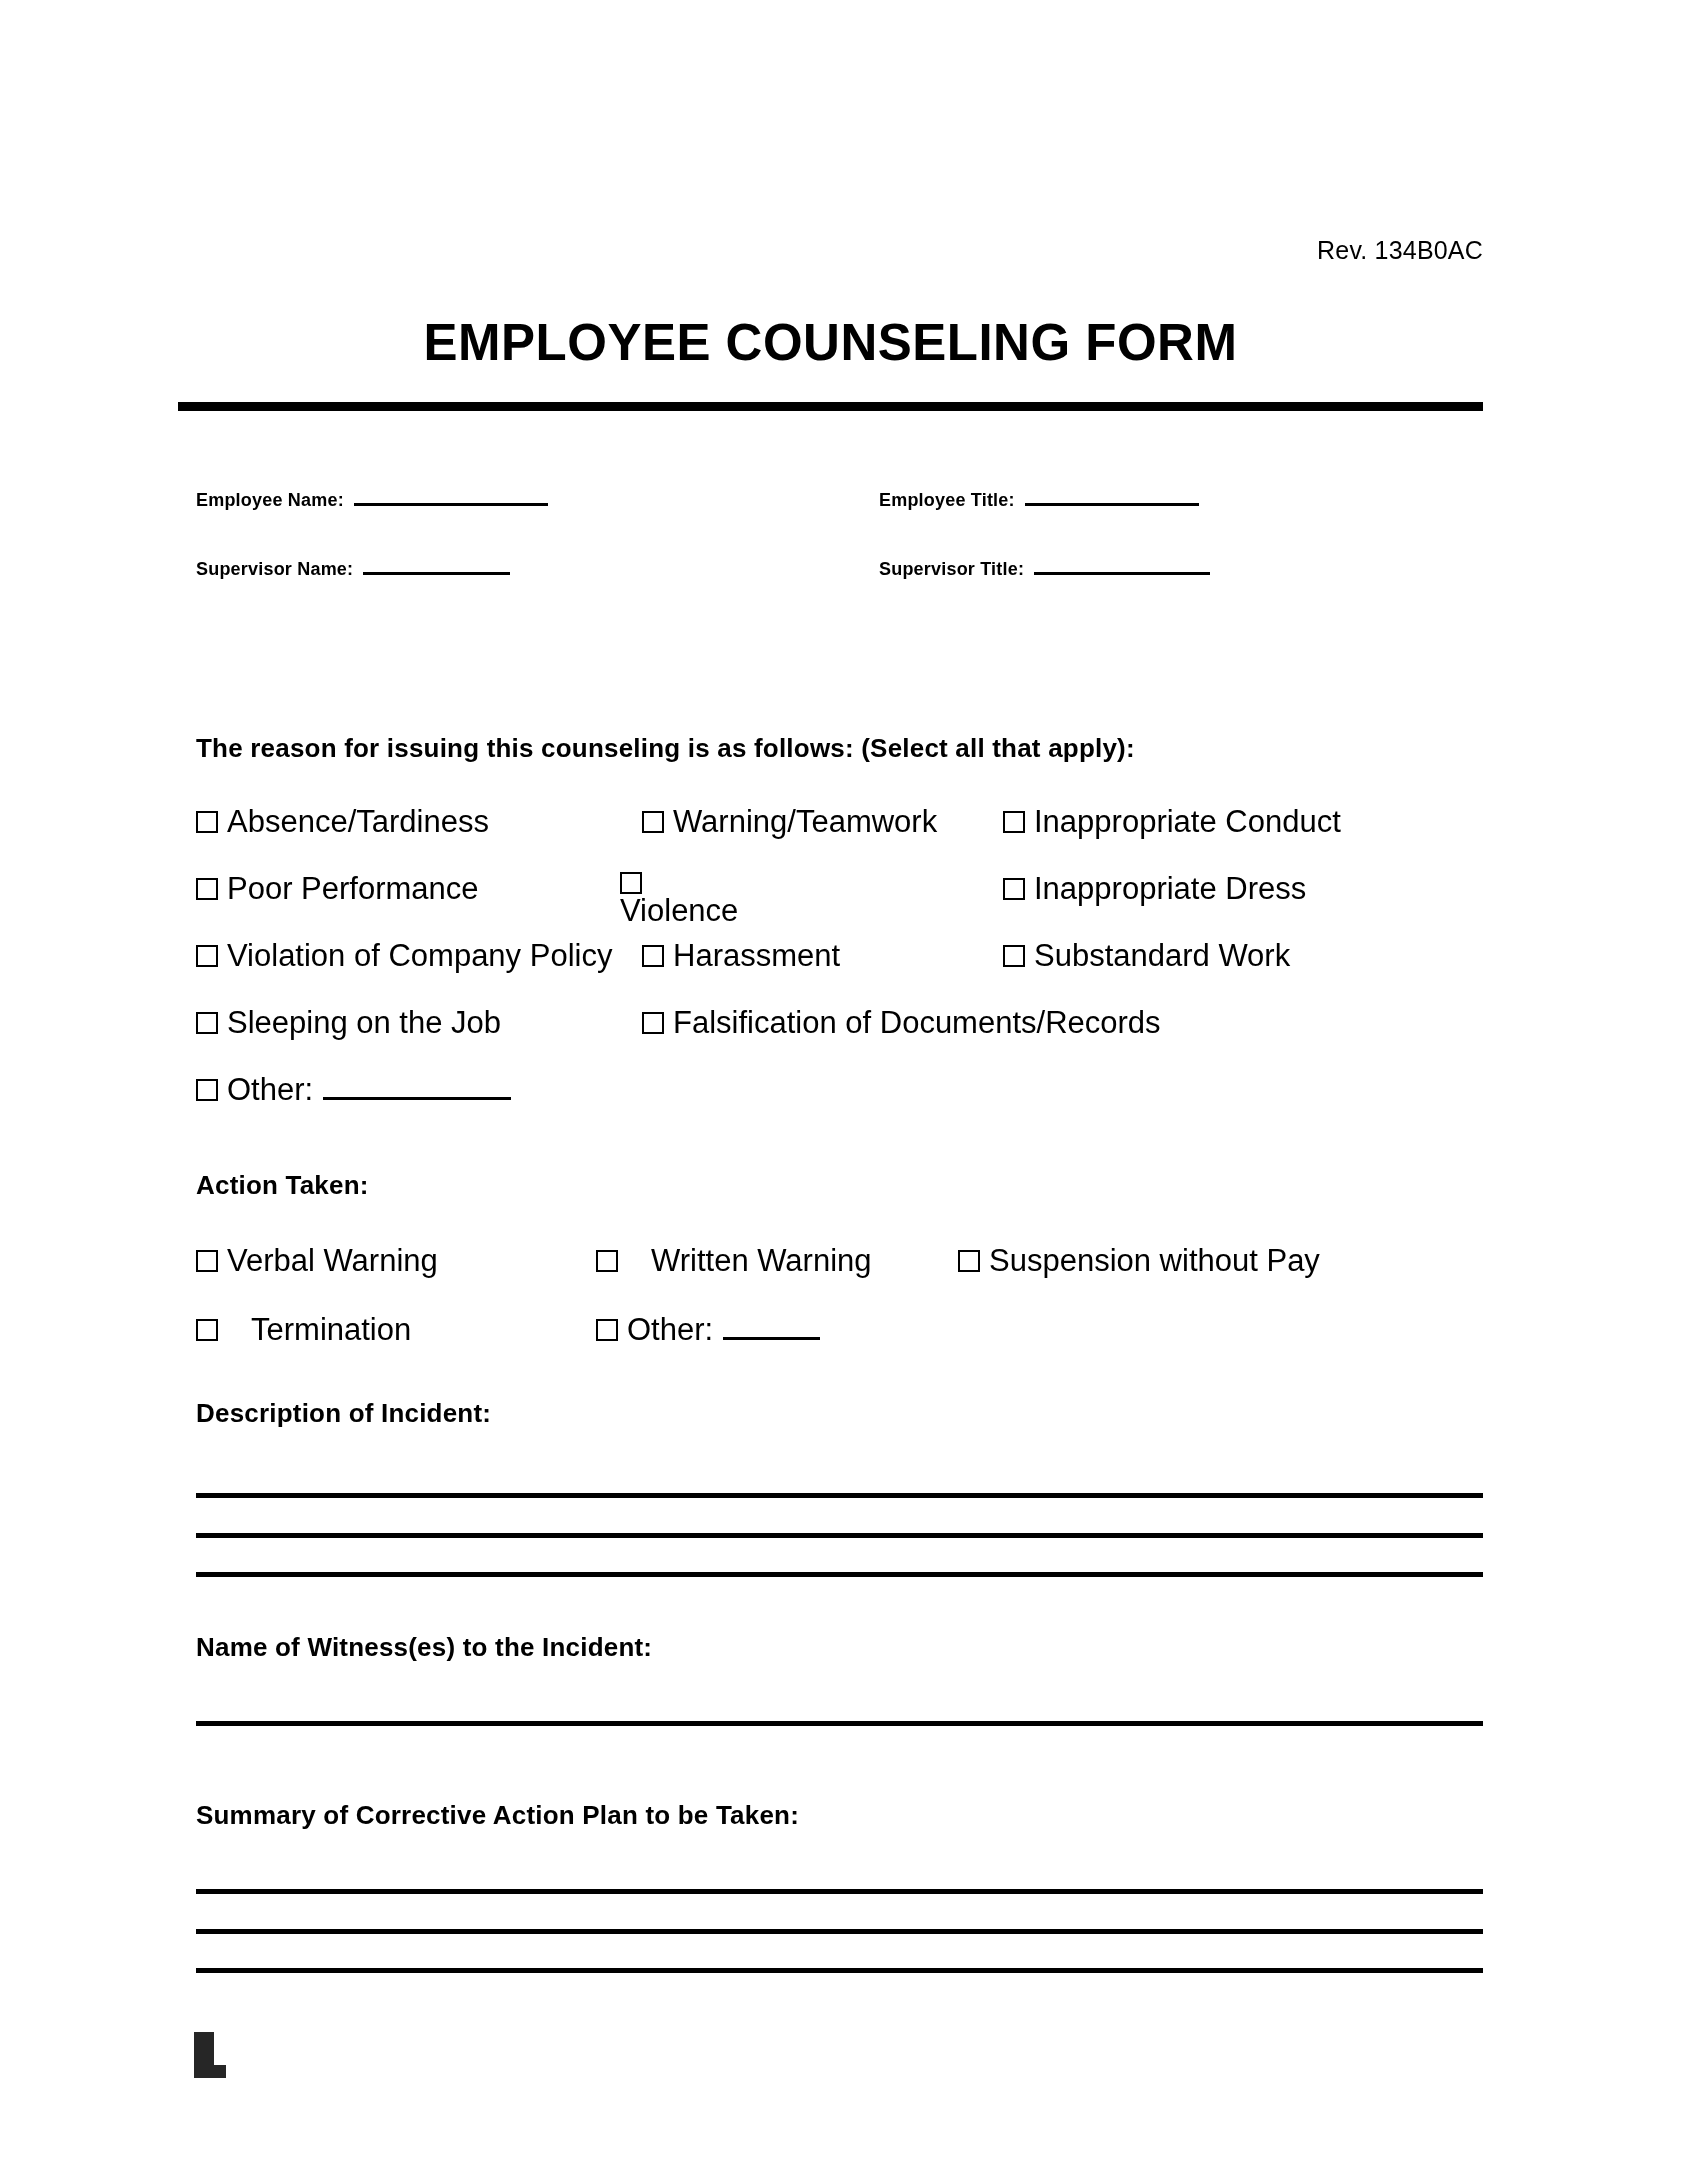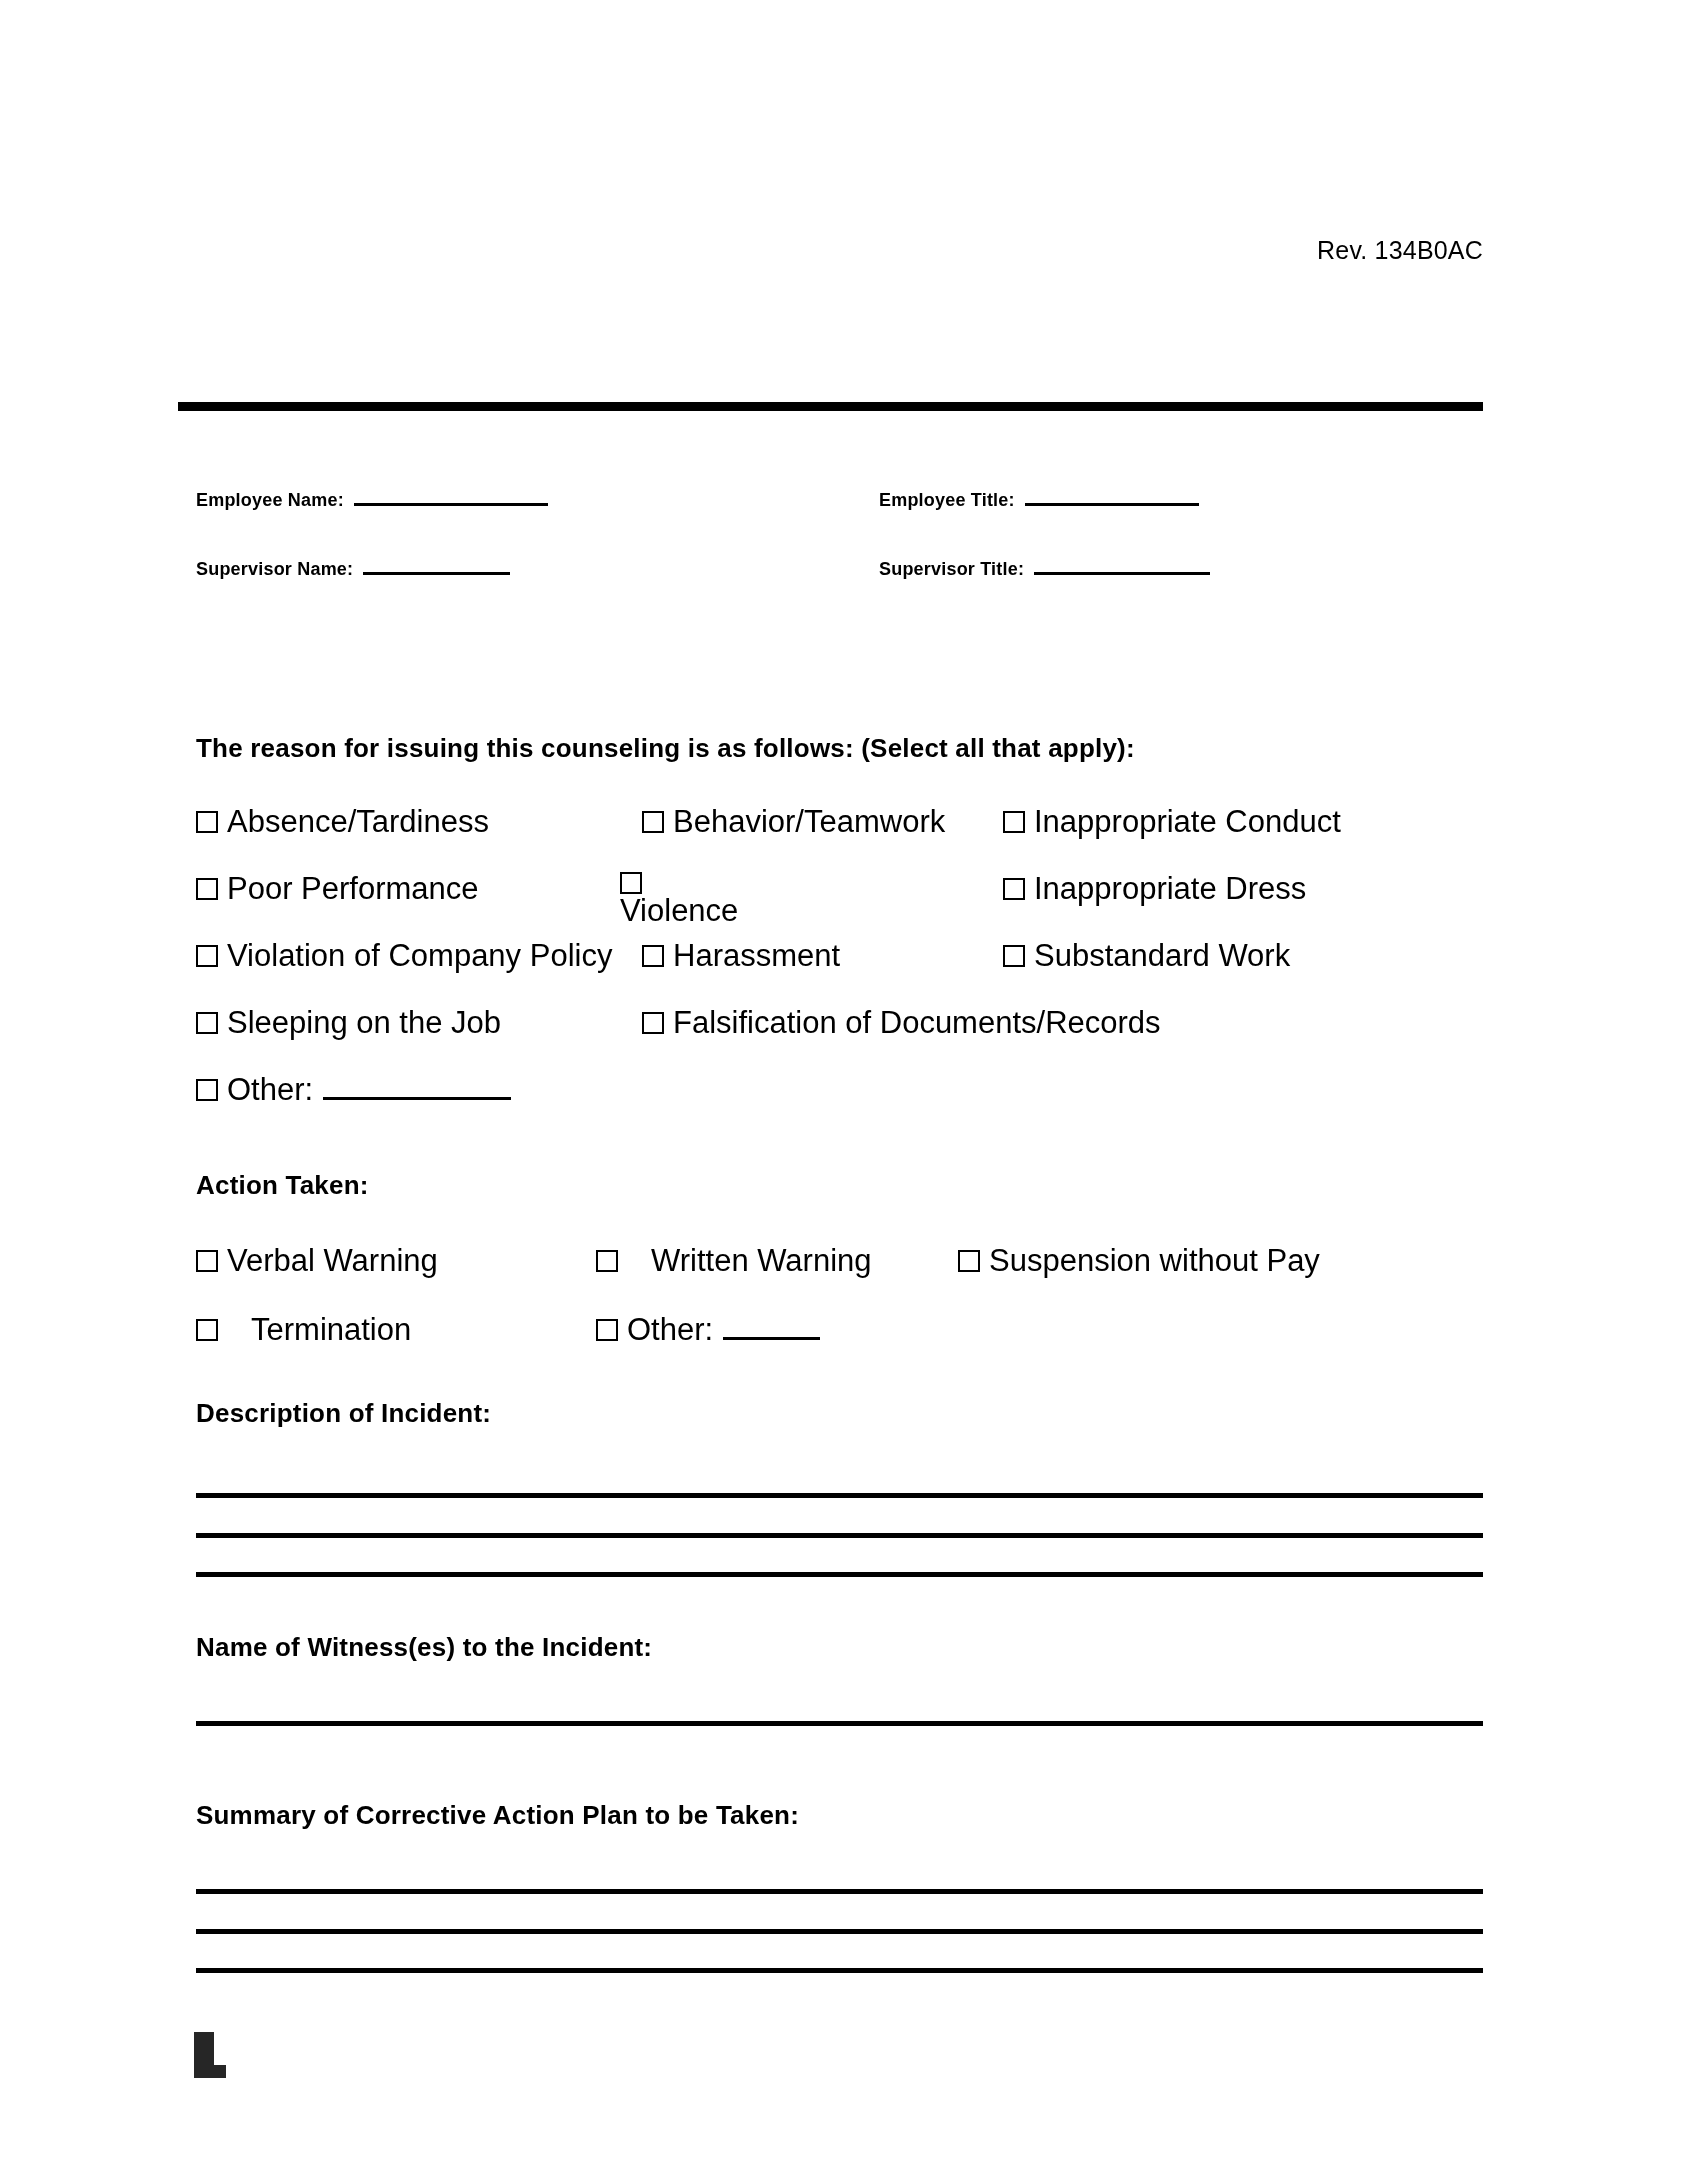--- a/index.html
+++ b/index.html
@@ -155,20 +155,21 @@
     background: #ffffff;
   }
 </style>
 </head>
 <body>
 
 <div class="page">
 
   <div class="rev">Rev. 134B0AC</div>
 
+  <div class="doc-title">EMPLOYEE COUNSELING FORM</div>
   <div class="title-rule"></div>
 
   <div class="fields">
 
     <div class="field-row">
       <div class="field col-left">
         <span class="field-label">Employee Name:</span>
         <span class="blank" style="width:194px"></span>
       </div>
       <div class="field col-right">
@@ -195,21 +196,21 @@
 
   <div class="check-grid" style="left:196px; top:804px; width:1287px;">
 
     <div class="check-row" style="height:67px;">
       <label class="check-item" style="left:0;">
         <span class="box"></span>
         <span class="check-label">Absence/Tardiness</span>
       </label>
       <label class="check-item" style="left:446px;">
         <span class="box"></span>
-        <span class="check-label">Behavior/Teamwork</span>
+        <span class="check-label">Warning/Teamwork</span>
       </label>
       <label class="check-item" style="left:807px;">
         <span class="box"></span>
         <span class="check-label">Inappropriate Conduct</span>
       </label>
     </div>
 
     <div class="check-row" style="height:67px;">
       <label class="check-item" style="left:0;">
         <span class="box"></span>

